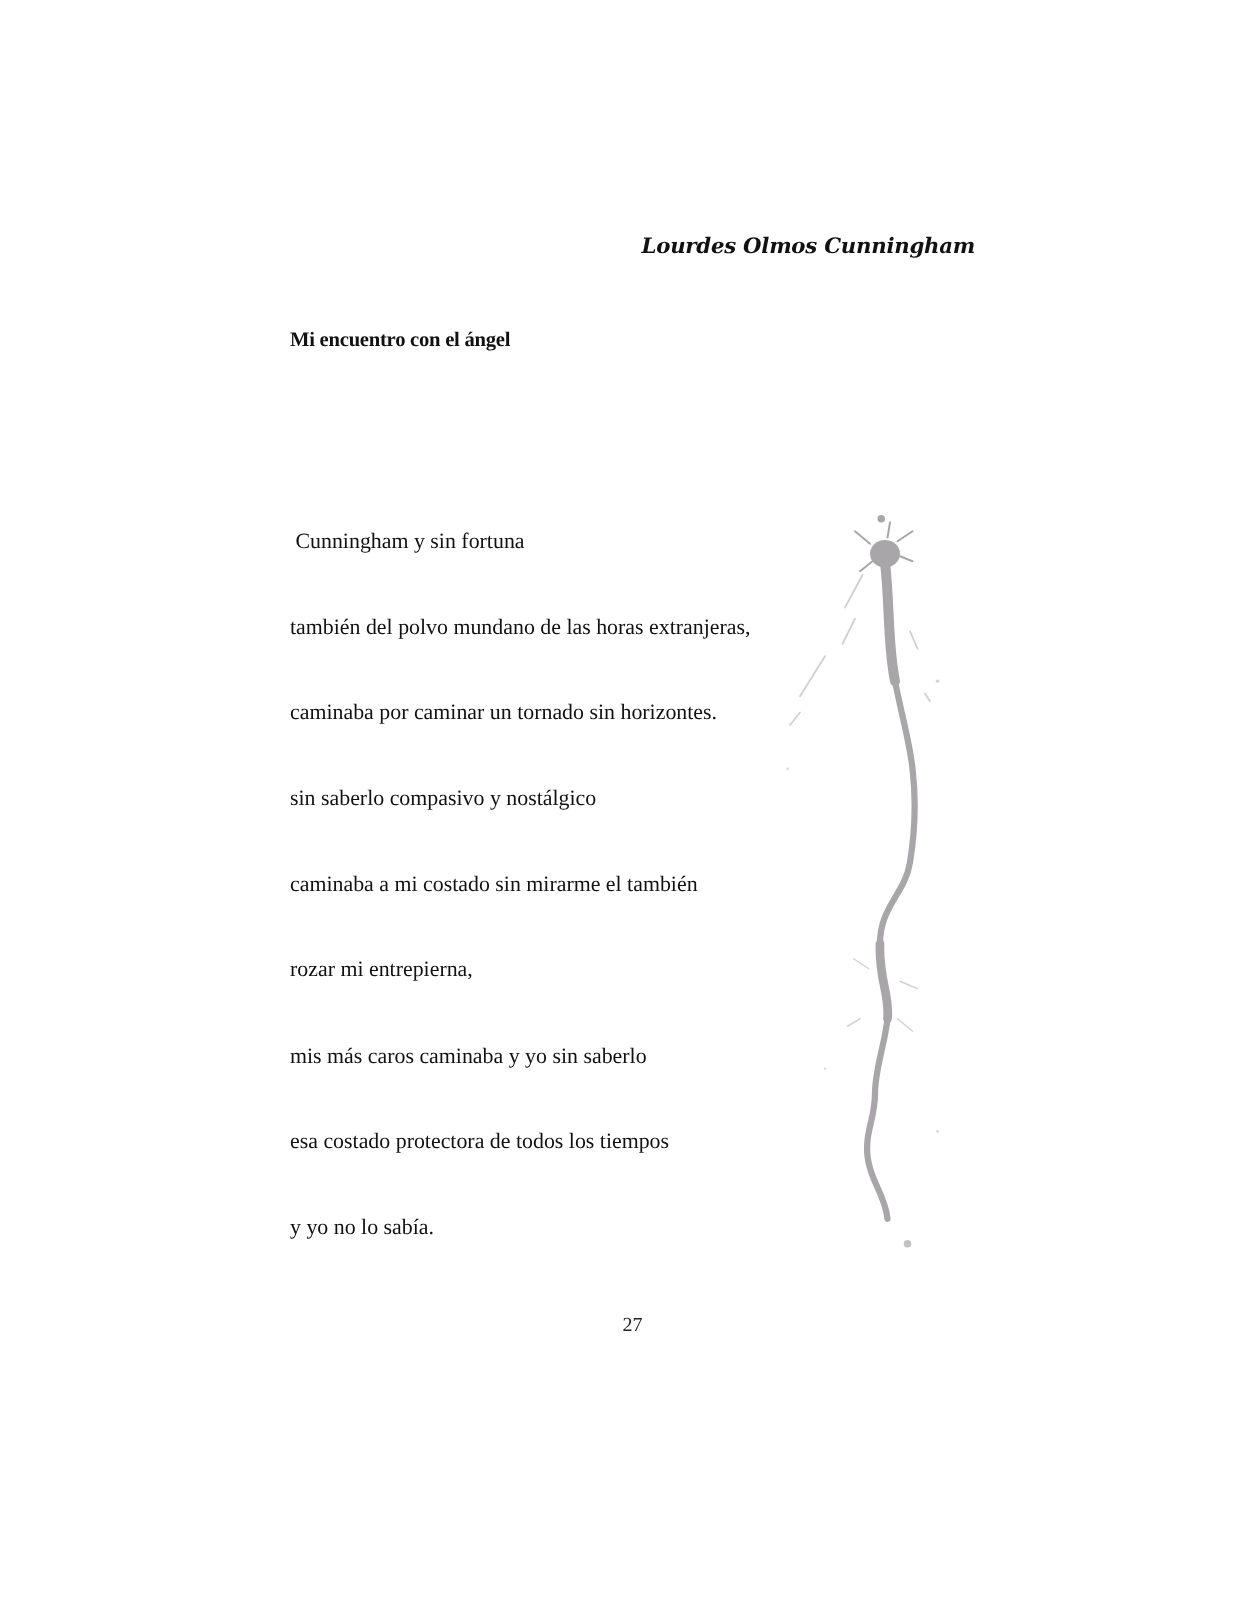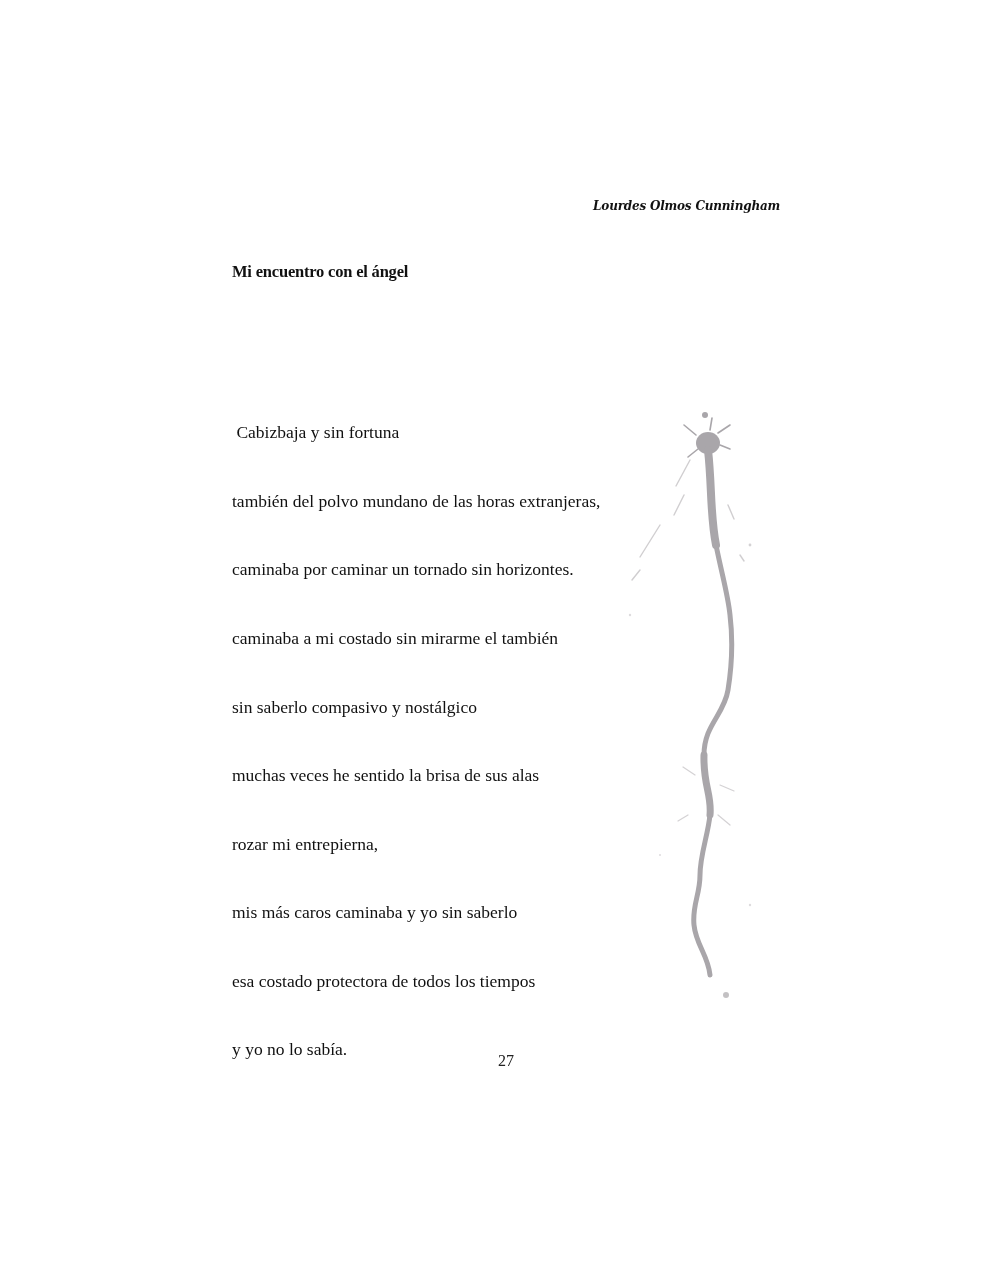--- a/index.html
+++ b/index.html
@@ -17,25 +17,25 @@
     }
     .page {
       position: absolute;
       left: 0; top: 0;
       width: 990px;
       height: 1280px;
     }
     .author {
       position: absolute;
       right: 210px;
-      top: 199px;
+      top: 187px;
       font-family: "DejaVu Serif", serif;
       font-style: italic;
       font-weight: bold;
-      font-size: 12px;
+      font-size: 17px;
       letter-spacing: -0.2px;
       white-space: nowrap;
     }
     .title {
       position: absolute;
       left: 232px;
       top: 262px;
       font-family: Liberation Serif, serif;
       font-weight: bold;
       font-size: 16.5px;
@@ -98,26 +98,25 @@
       <circle cx="126" cy="680" r="3" stroke="none" opacity="0.7"></circle>
       <circle cx="150" cy="230" r="1.4" stroke="none" opacity="0.5"></circle>
       <circle cx="30" cy="300" r="1.2" stroke="none" opacity="0.4"></circle>
       <circle cx="150" cy="590" r="1.2" stroke="none" opacity="0.4"></circle>
       <circle cx="60" cy="540" r="1" stroke="none" opacity="0.4"></circle>
     </g>
   </svg>
 
   <div class="poem">
     <div class="stanza">
-      <span class="line"> Cabizbaja y sin fortuna</span>
+      <span class="line"> Cunningham y sin fortuna</span>
       <span class="line">también del polvo mundano de las horas extranjeras,</span>
       <span class="line">caminaba por caminar un tornado sin horizontes.</span>
+      <span class="line">sin saberlo compasivo y nostálgico</span>
       <span class="line">caminaba a mi costado sin mirarme el también</span>
-      <span class="line">sin saberlo compasivo y nostálgico</span>
-      <span class="line">muchas veces he sentido la brisa de sus alas</span>
       <span class="line">rozar mi entrepierna,</span>
       <span class="line">mis más caros caminaba y yo sin saberlo</span>
       <span class="line">esa costado protectora de todos los tiempos</span>
       <span class="line">y yo no lo sabía.</span>
     </div>
     
   </div>
 
   <div class="page-number">27</div>
 

